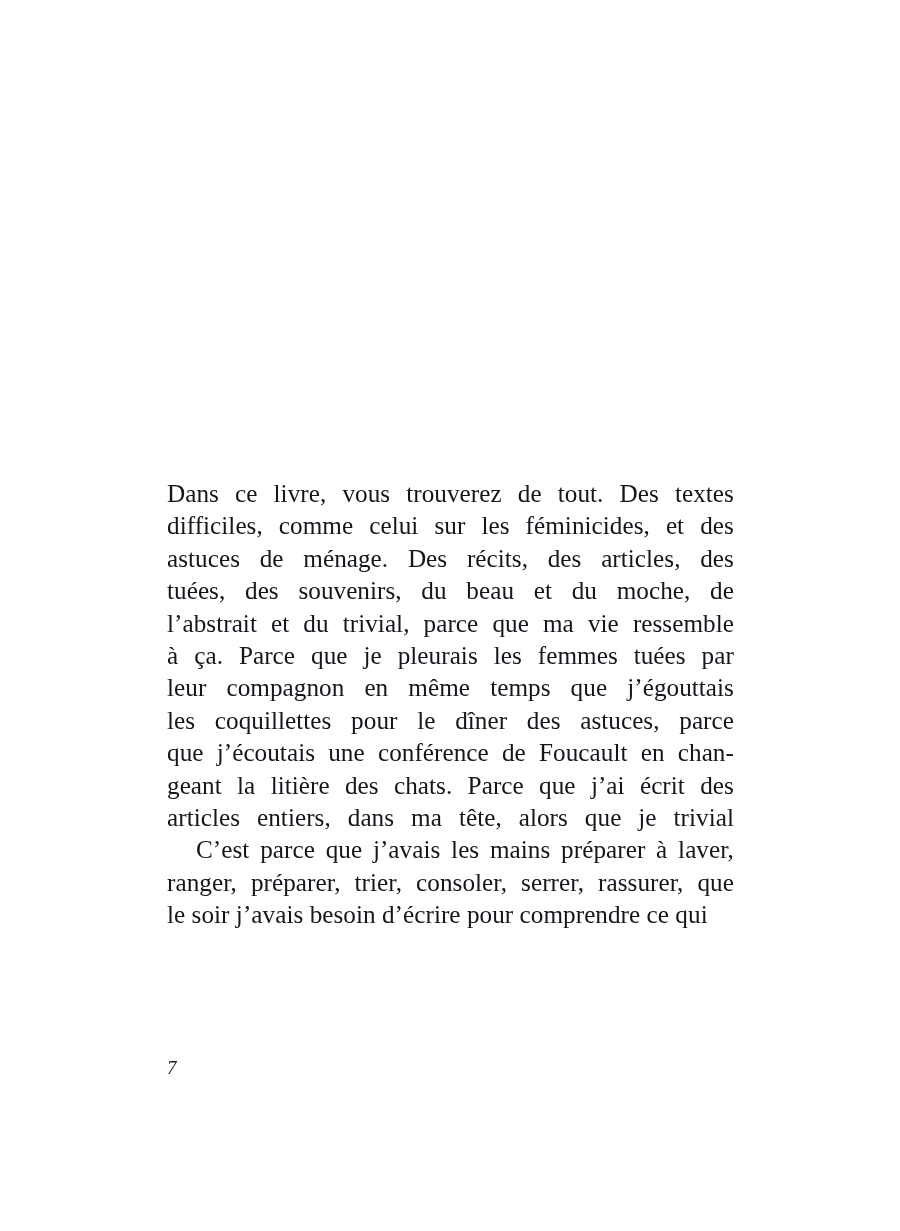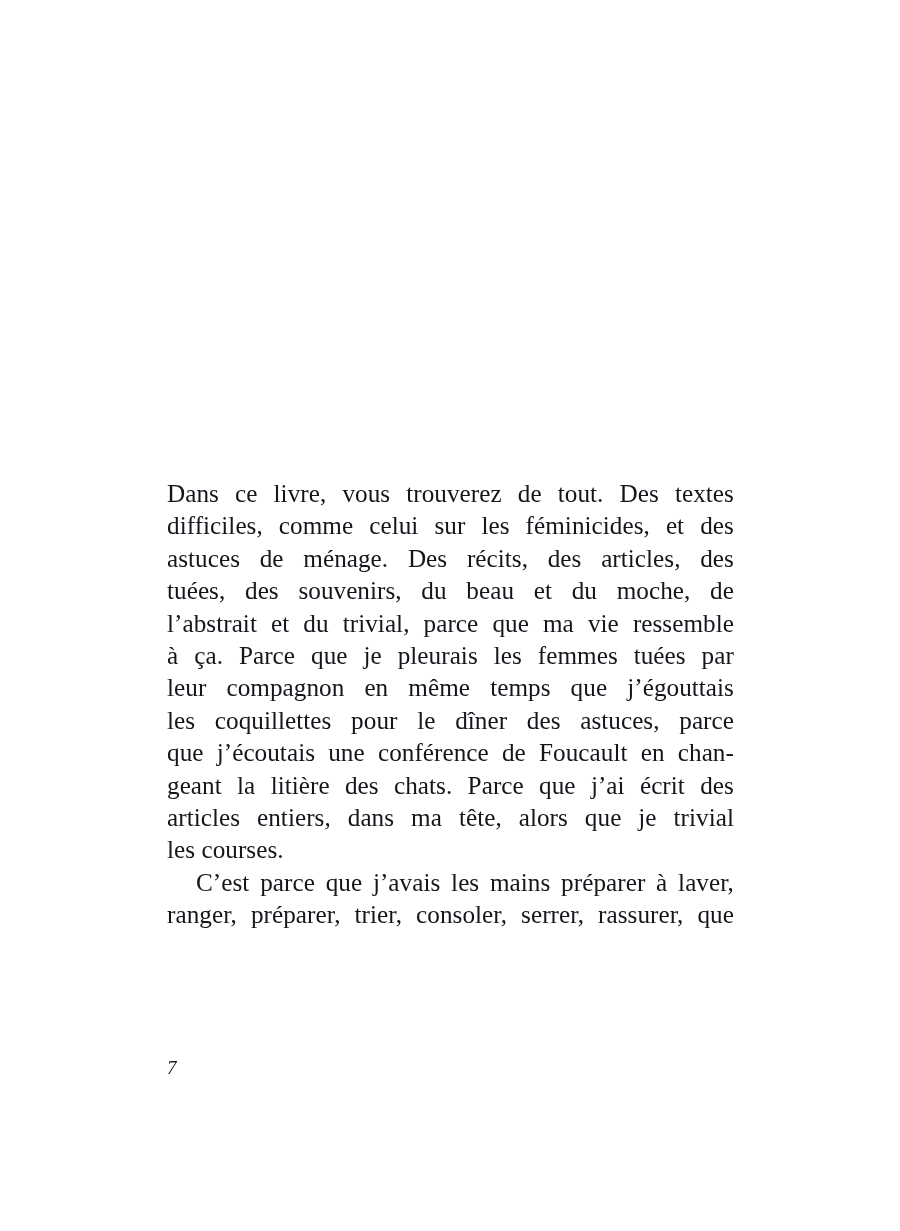--- a/index.html
+++ b/index.html
@@ -208,21 +208,20 @@
         <span>articles</span>
         <span>entiers,</span>
         <span>dans</span>
         <span>ma</span>
         <span>tête,</span>
         <span>alors</span>
         <span>que</span>
         <span>je</span>
         <span>trivial</span>
       </span>
-      <span class="line last">les courses.</span>
     </div>
 
 
     <div class="para">
       <span class="line just indent">
         <span>C’est</span>
         <span>parce</span>
         <span>que</span>
         <span>j’avais</span>
         <span>les</span>
@@ -233,19 +232,20 @@
       </span>
       <span class="line just">
         <span>ranger,</span>
         <span>préparer,</span>
         <span>trier,</span>
         <span>consoler,</span>
         <span>serrer,</span>
         <span>rassurer,</span>
         <span>que</span>
       </span>
+      <span class="line last">le soir j’avais besoin d’écrire pour comprendre ce qui</span>
     </div>
 
   </div>
 
   <div class="folio">7</div>
 
 </div>
 
 </body></html>

